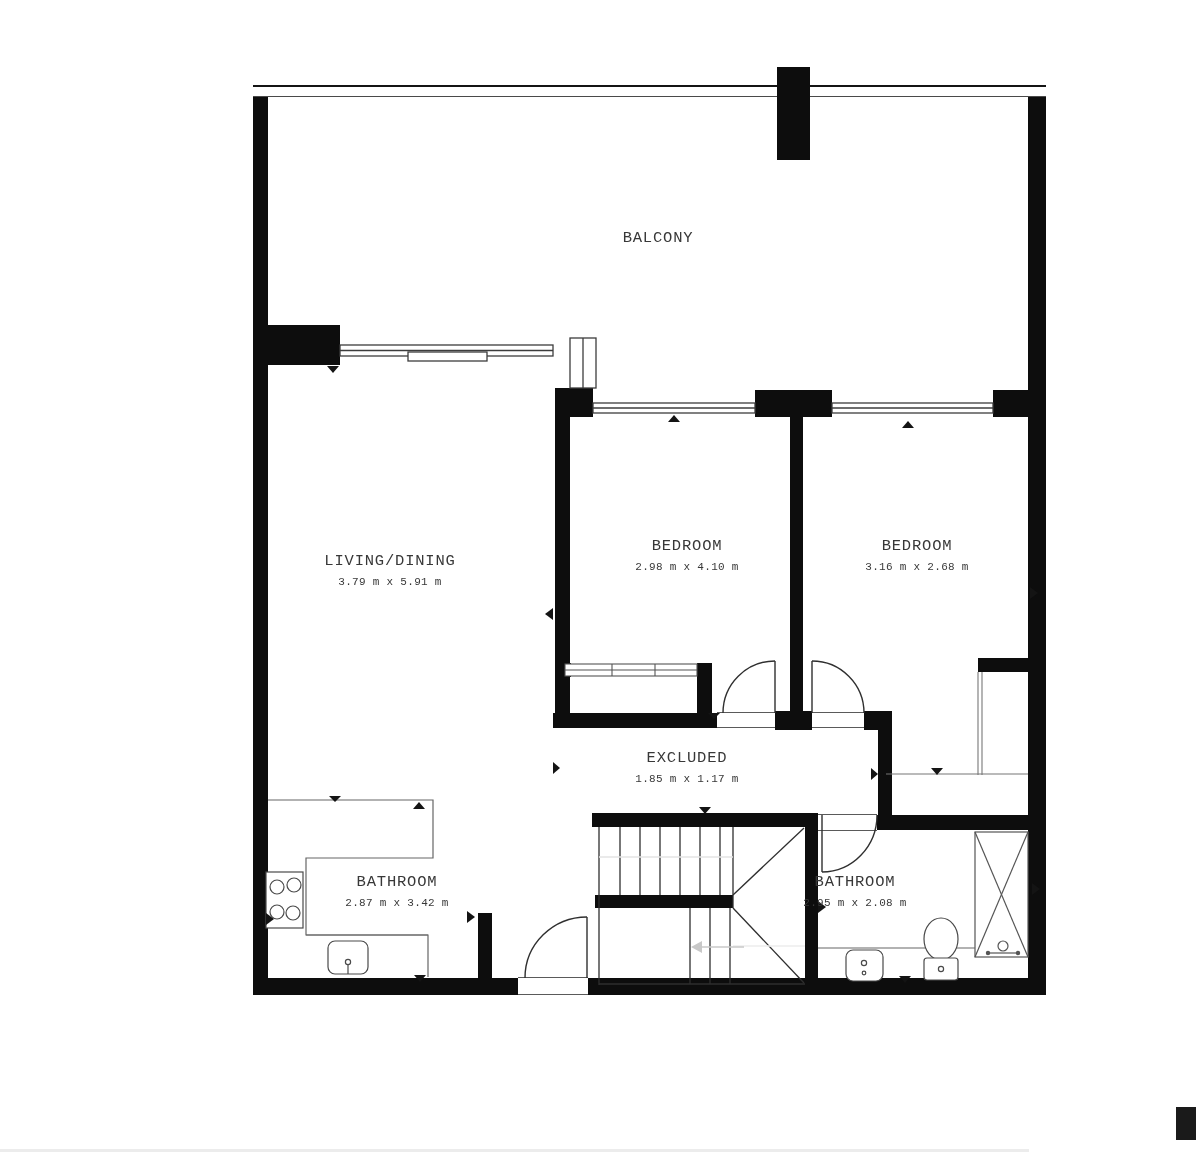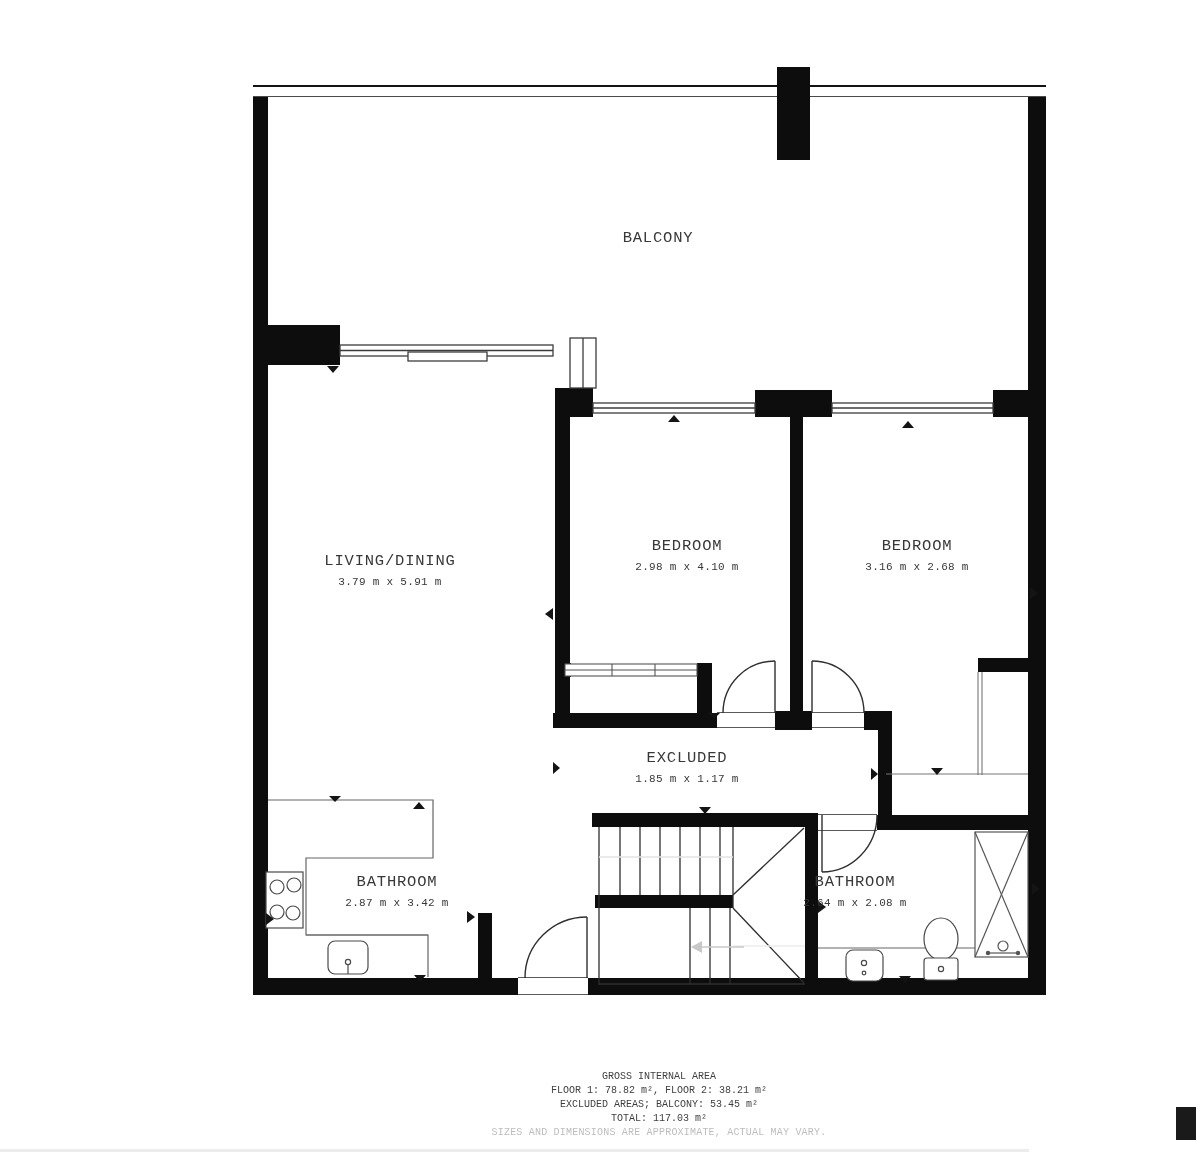--- a/index.html
+++ b/index.html
@@ -218,27 +218,20 @@
     <div class="room-dims">1.85 m x 1.17 m</div>
   </div>
 
   <div class="room-label" style="left:397px;top:893px;">
     <div class="room-name">BATHROOM</div>
     <div class="room-dims">2.87 m x 3.42 m</div>
   </div>
 
   <div class="room-label" style="left:855px;top:893px;text-align:center;">
     <div class="room-name">BATHROOM</div>
-    <div class="room-dims">2.64 m x 2.08 m</div>
-  </div>
-
-  <div class="footer">
-    <div>GROSS INTERNAL AREA</div>
-    <div>FLOOR 1: 78.82 m², FLOOR 2: 38.21 m²</div>
-    <div>EXCLUDED AREAS; BALCONY: 53.45 m²</div>
-    <div>TOTAL: 117.03 m²</div>
-    <div class="disclaimer">SIZES AND DIMENSIONS ARE APPROXIMATE, ACTUAL MAY VARY.</div>
-  </div>
+    <div class="room-dims">2.95 m x 2.08 m</div>
+  </div>
+
 
   <div class="baseline"></div>
   <div class="corner-mark"></div>
 
 </div>
 
 </body></html>

